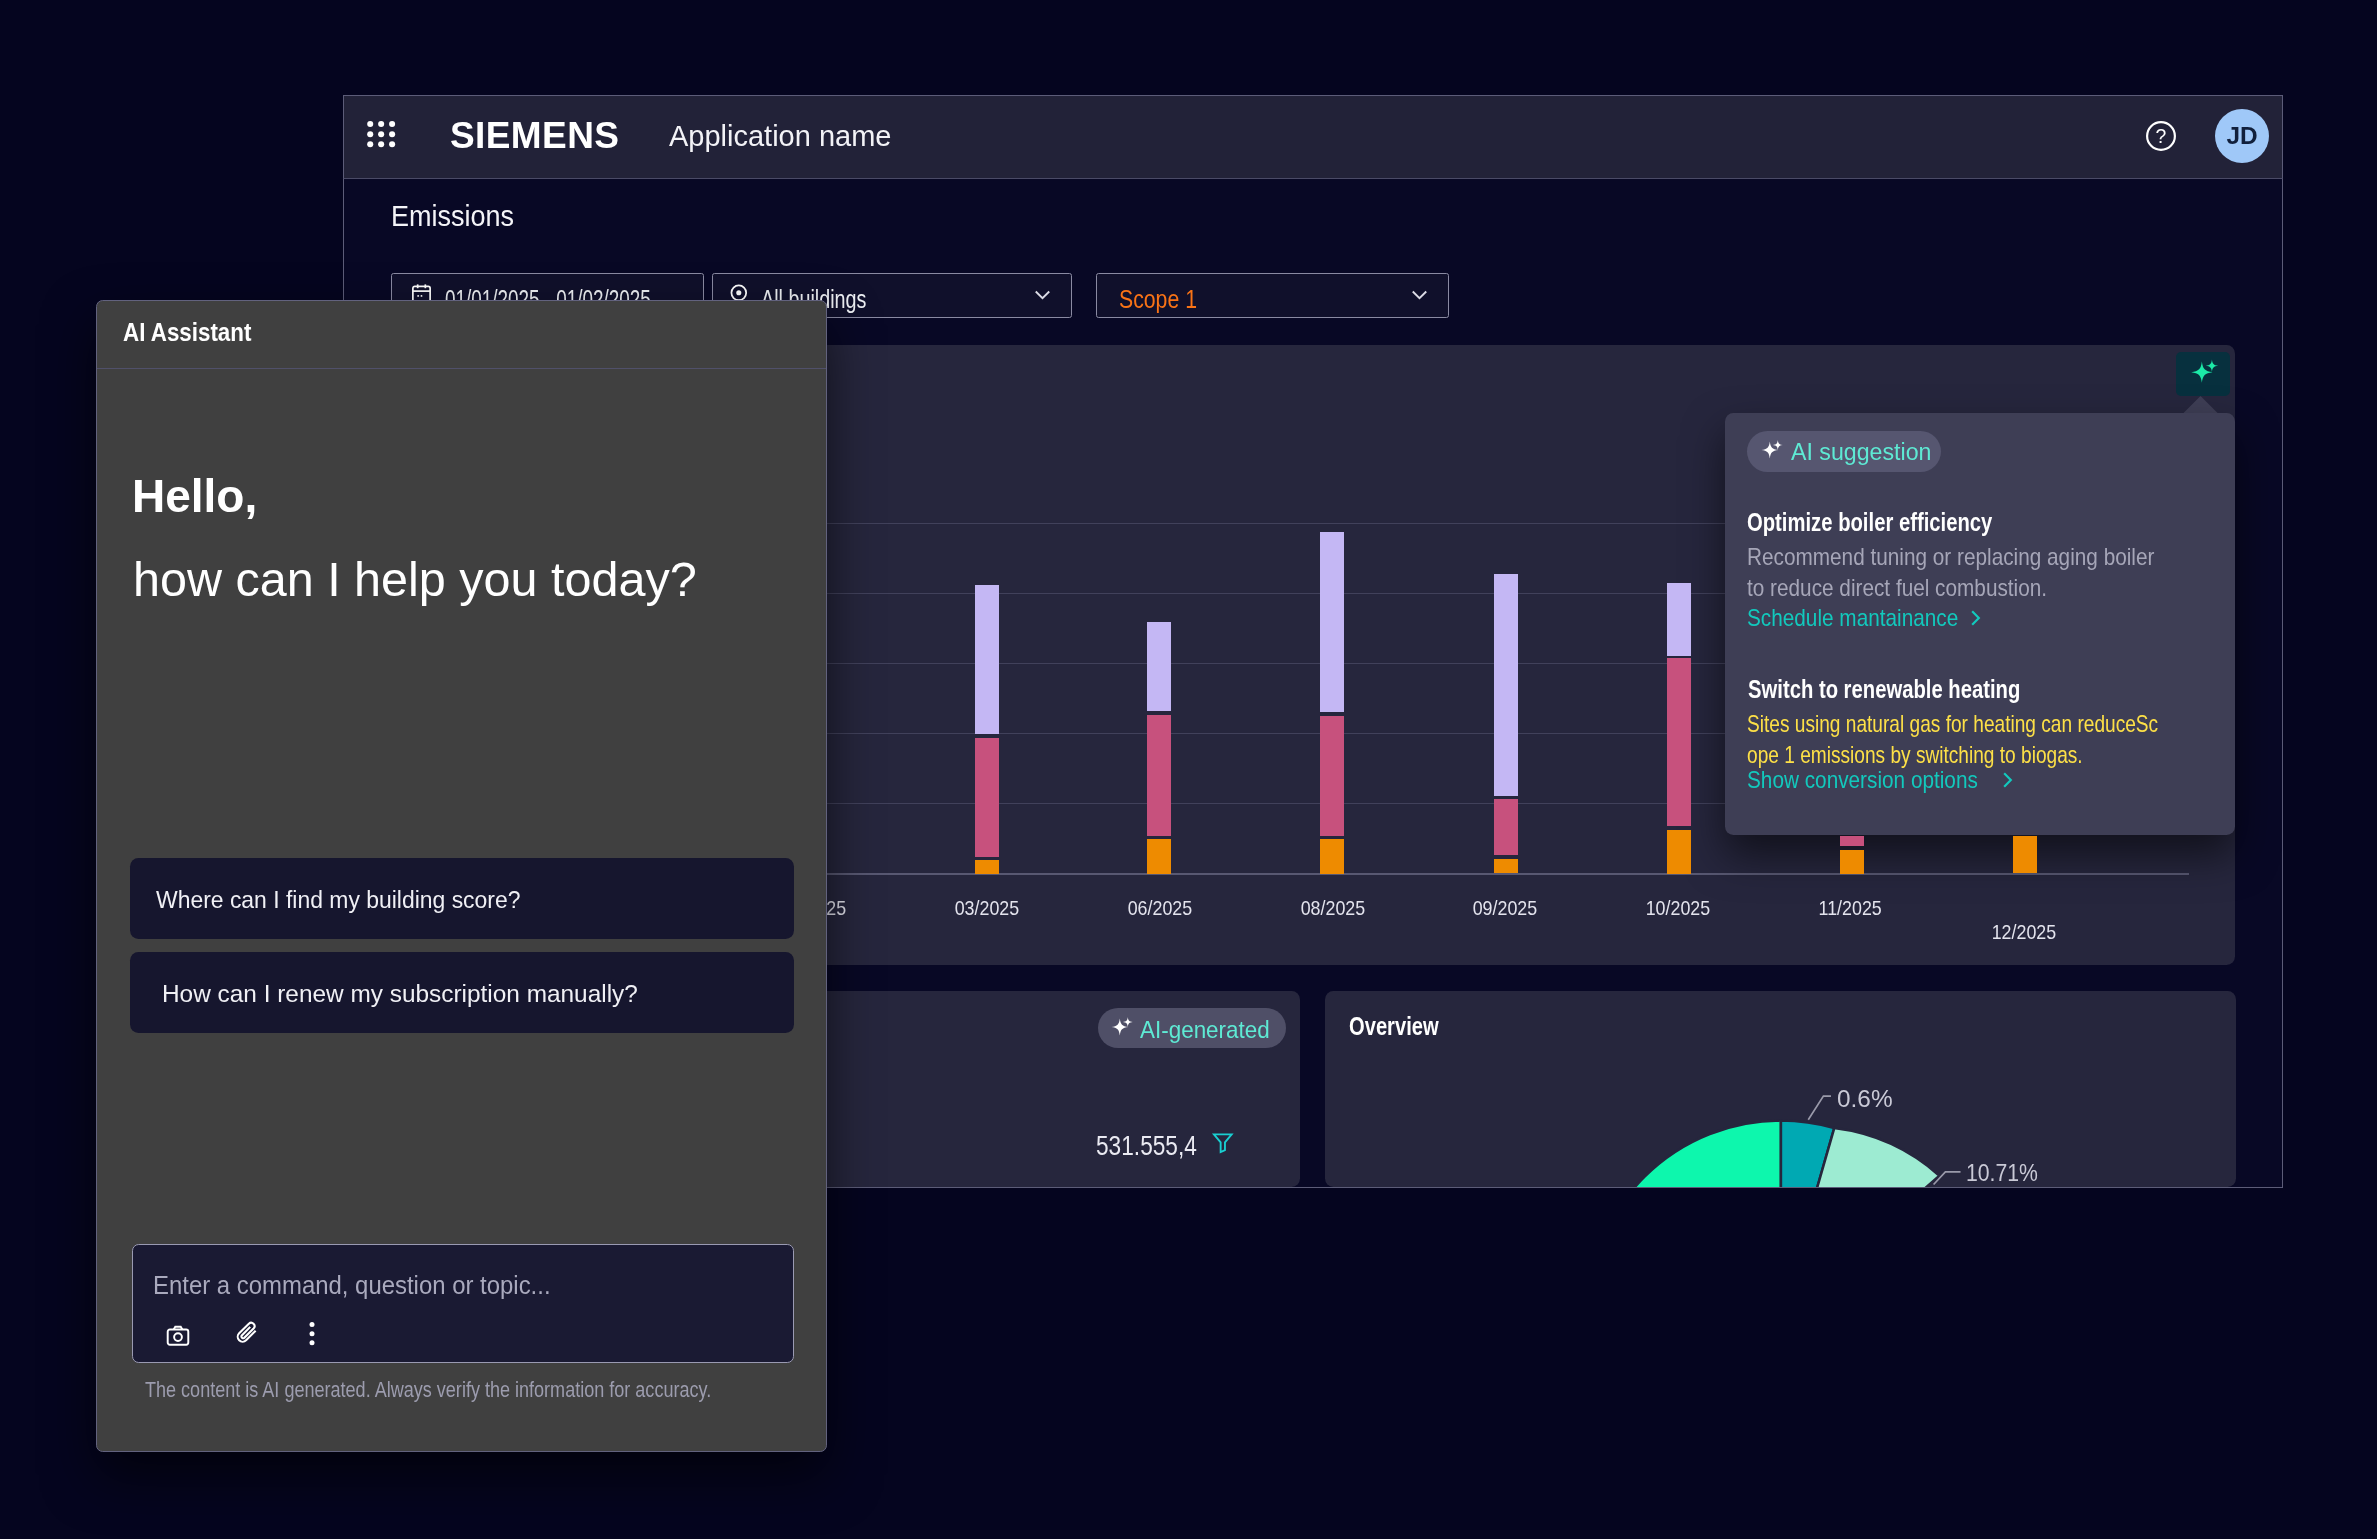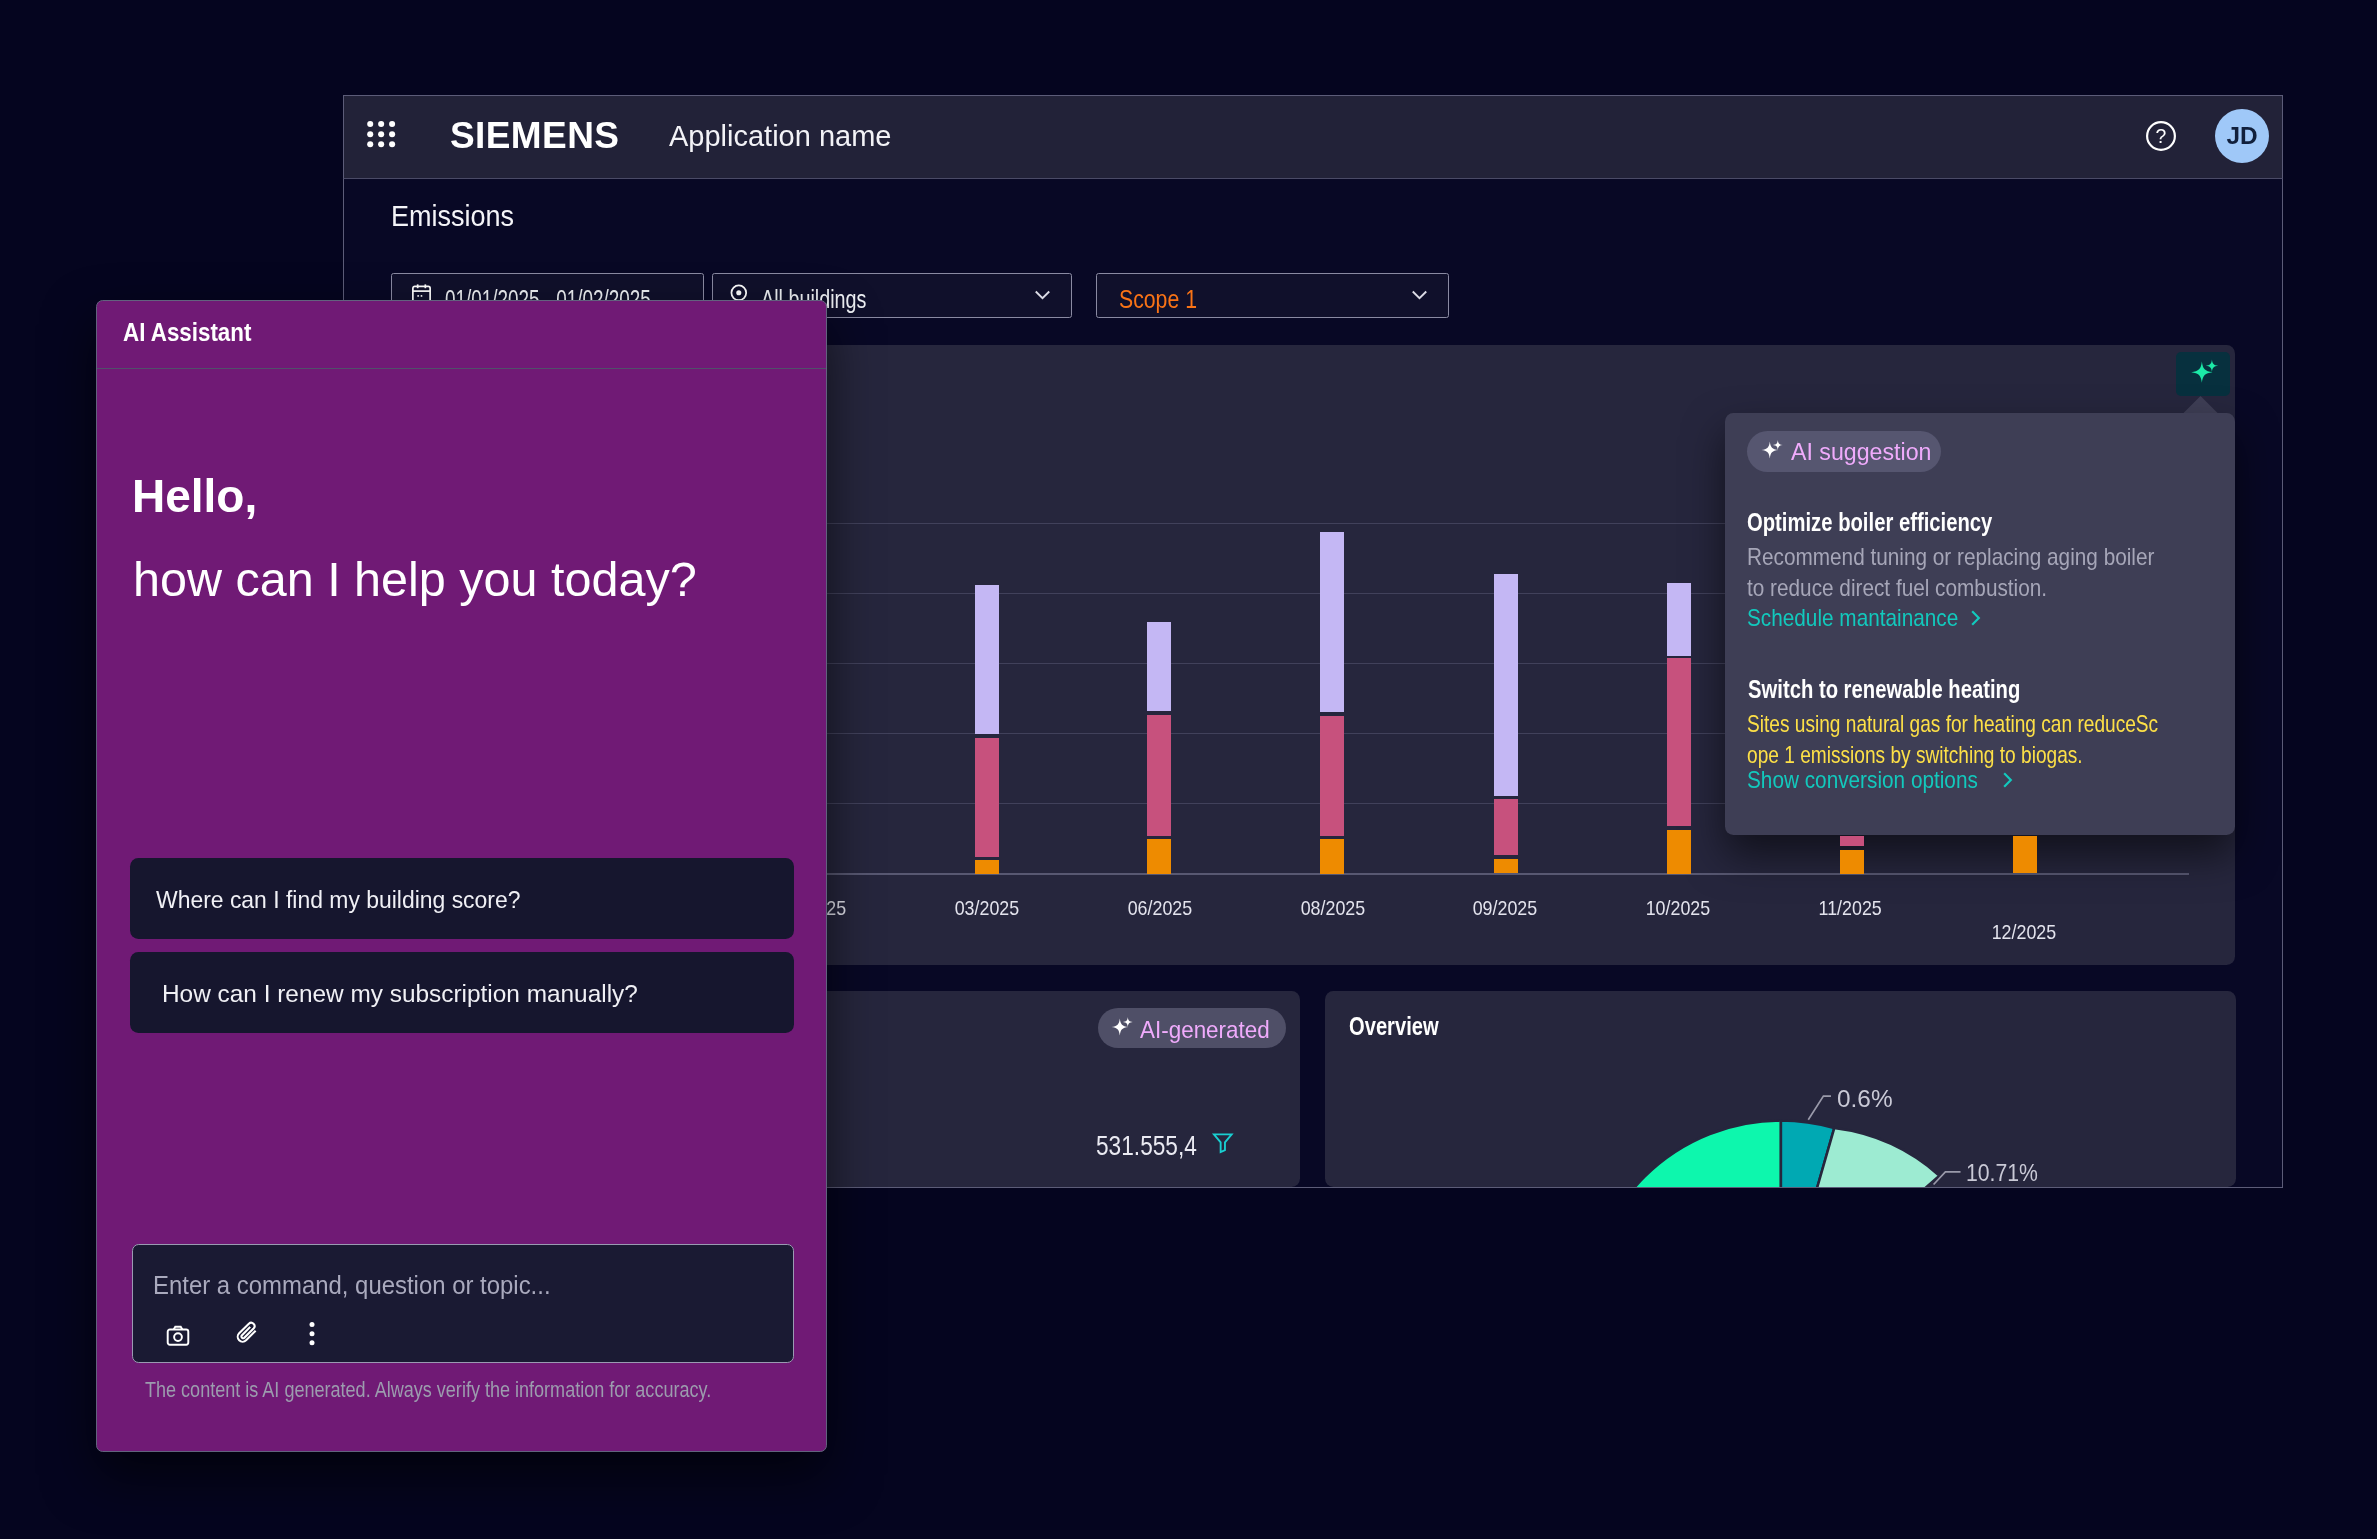--- a/index.html
+++ b/index.html
@@ -9,21 +9,21 @@
   .page { position:relative; width:2377px; height:1539px; background:#05051f; }
   .window { position:absolute; left:343px; top:95px; width:1940px; height:1093px;
             background:#080825; border:0.8px solid #5c5c78; }
   .header { position:absolute; left:343px; top:95px; width:1940px; height:84px;
             background:#222238; border:0.8px solid #5c5c78; border-bottom:0.8px solid #4a4a66; }
   .cx { display:inline-block; transform:scaleX(0.88); transform-origin:0 0; white-space:nowrap; }
   .card { position:absolute; background:#26263d; border-radius:8.4px; }
   .gridline { position:absolute; height:0.8px; background:#41415b; }
   .bar { position:absolute; width:24.4px; z-index:25; }
   .xlab { position:absolute; width:135px; text-align:center; font-size:21px; color:#e4e4ee; z-index:25;}
-  .pill { position:absolute; background:#4f4f67; border-radius:21px; color:#f0abfc; }
+  .pill { position:absolute; background:#4f4f67; border-radius:21px; color:#5eead4; }
   .teal { color:#12c9bd; }
 </style>
 </head>
 <body>
 <div class="page">
 
   <div class="window"></div>
   <div class="header"></div>
 
   <svg class="abs" style="left:365px; top:119px;" width="34" height="32" viewBox="0 0 40 38">
@@ -185,21 +185,21 @@
       <span class="cx" style="transform:scaleX(0.81);">Sites using natural gas for heating can reduceSc<br>ope 1 emissions by switching to biogas.</span>
     </div>
     <div class="abs" style="left:22px; top:354px; font-size:23.6px;">
       <span class="cx teal">Show conversion options</span>
       <svg class="abs" style="left:253px; top:3.4px;" width="15" height="20" viewBox="0 0 18 24" fill="none" stroke="#12c9bd" stroke-width="2.6">
           <polyline points="5,4 13,12 5,20"></polyline>
         </svg>
     </div>
   </div>
 
-  <div class="abs" style="left:96px; top:300px; width:731px; height:1152px; background:#701a75; border:0.8px solid #62627e;
+  <div class="abs" style="left:96px; top:300px; width:731px; height:1152px; background:#404040; border:0.8px solid #62627e;
        border-radius:6.7px; z-index:30; box-shadow:0 23.6px 51px rgba(0,0,0,0.6);">
     <div class="abs" style="left:26px; top:16px; font-size:26px; font-weight:bold; color:#fff;"><span class="cx" style="transform:scaleX(0.86);">AI Assistant</span></div>
     <div class="abs" style="left:0; top:67px; width:729px; height:0.8px; background:#50506a;"></div>
 
     <div class="abs" style="left:35px; top:168px; font-size:46px; font-weight:bold; color:#fff;">Hello,</div>
     <div class="abs" style="left:36px; top:250px; font-size:49px; color:#fff;"><span class="cx" style="transform:scaleX(0.99);">how can I help you today?</span></div>
 
     <div class="abs" style="left:33px; top:557px; width:664px; height:81px; background:#16162e; border-radius:8.4px;padding-left:31px;">
       <div class="abs" style="left:26px; top:28px; font-size:24.4px; color:#f0f0f5;"><span class="cx" style="transform:scaleX(0.94);">Where can I find my building score?</span></div>
     </div>

